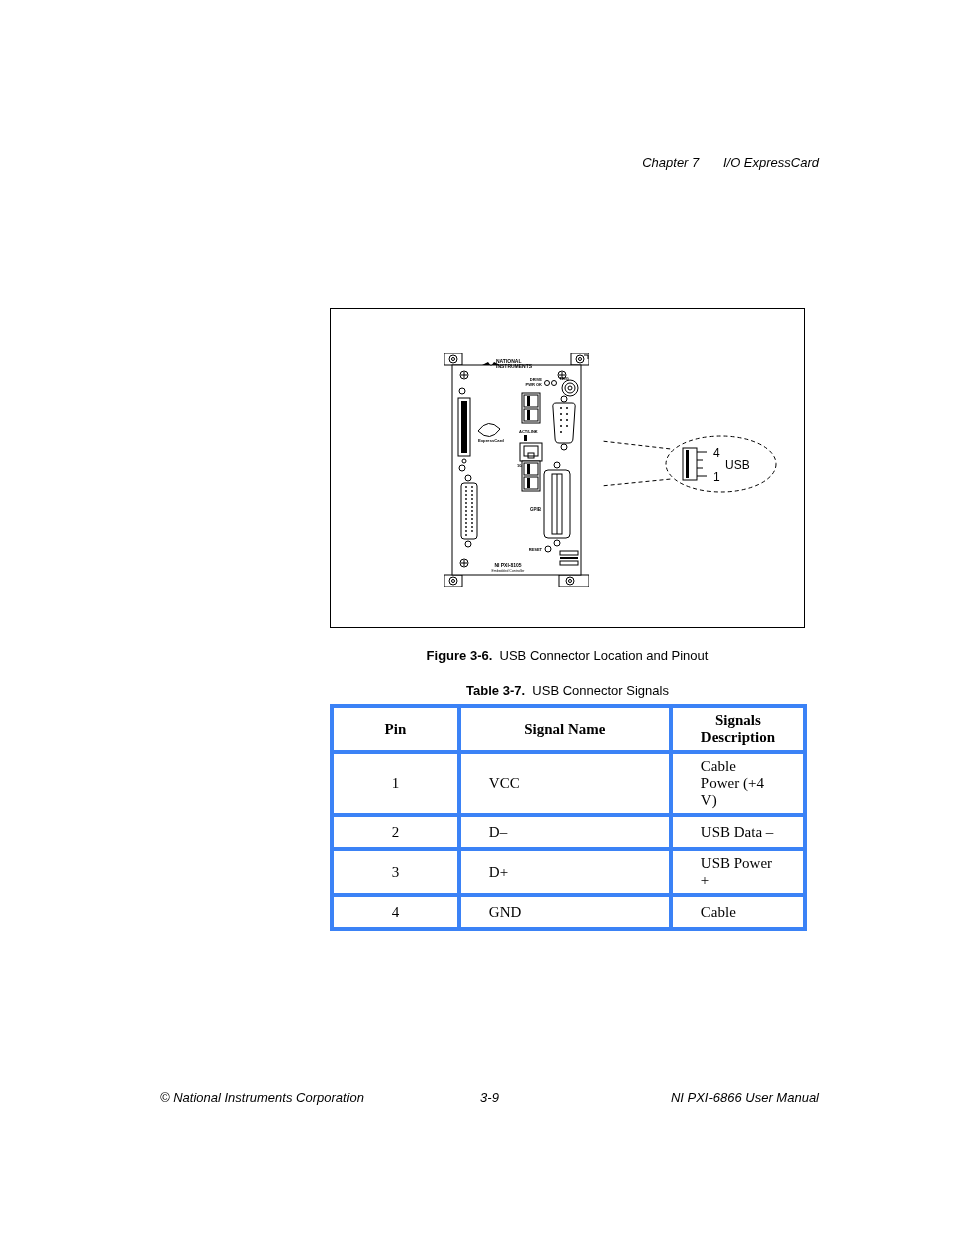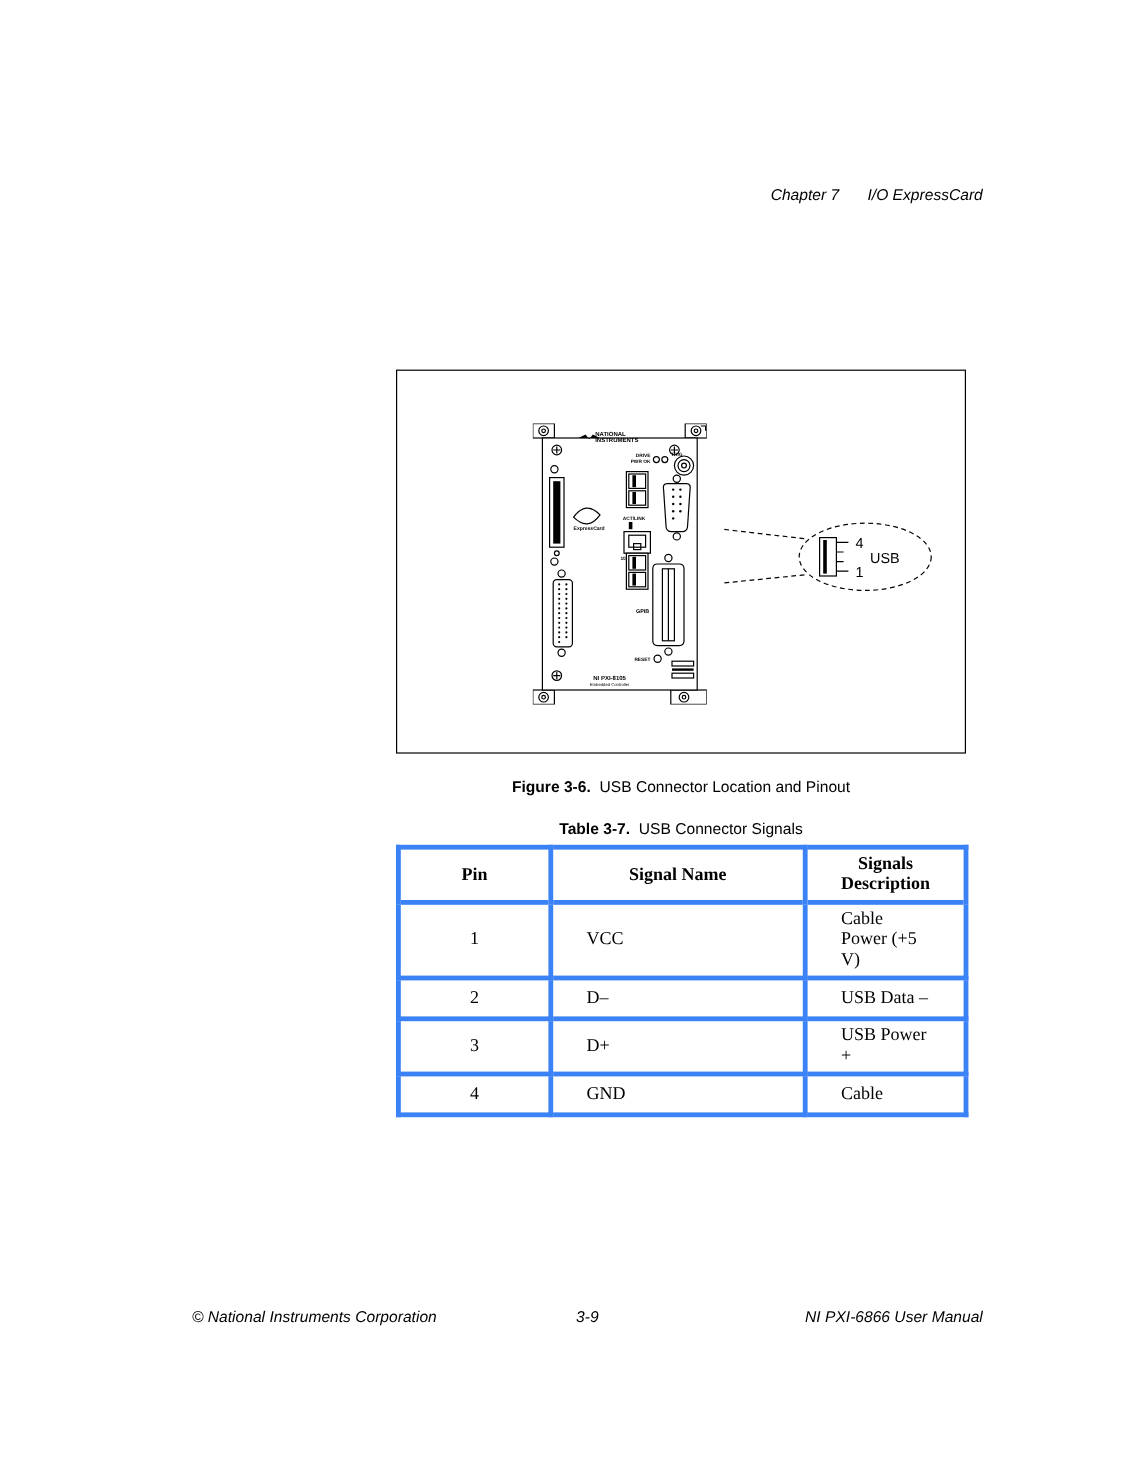--- a/index.html
+++ b/index.html
@@ -338,21 +338,21 @@
       <tr>
         <th>Pin</th>
         <th>Signal Name</th>
         <th>Signals Description</th>
       </tr>
     </thead>
     <tbody>
       <tr>
         <td class="pin">1</td>
         <td class="sig">VCC</td>
-        <td>Cable Power (+5 V)</td>
+        <td>Cable Power (+4 V)</td>
       </tr>
       <tr>
         <td class="pin">2</td>
         <td class="sig">D–</td>
         <td>USB Data –</td>
       </tr>
       <tr>
         <td class="pin">3</td>
         <td class="sig">D+</td>
         <td>USB Power +</td>

